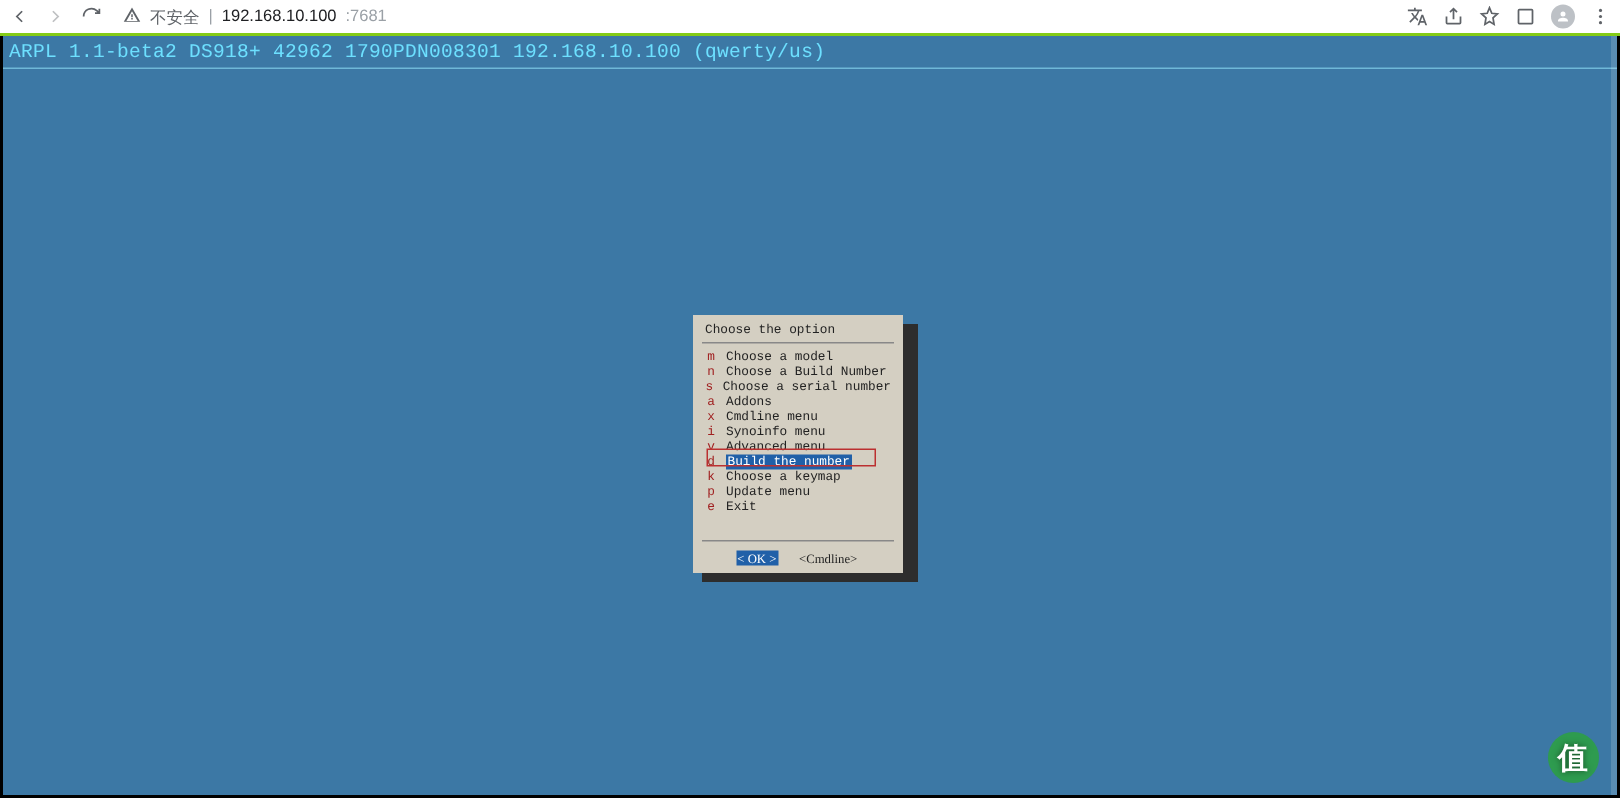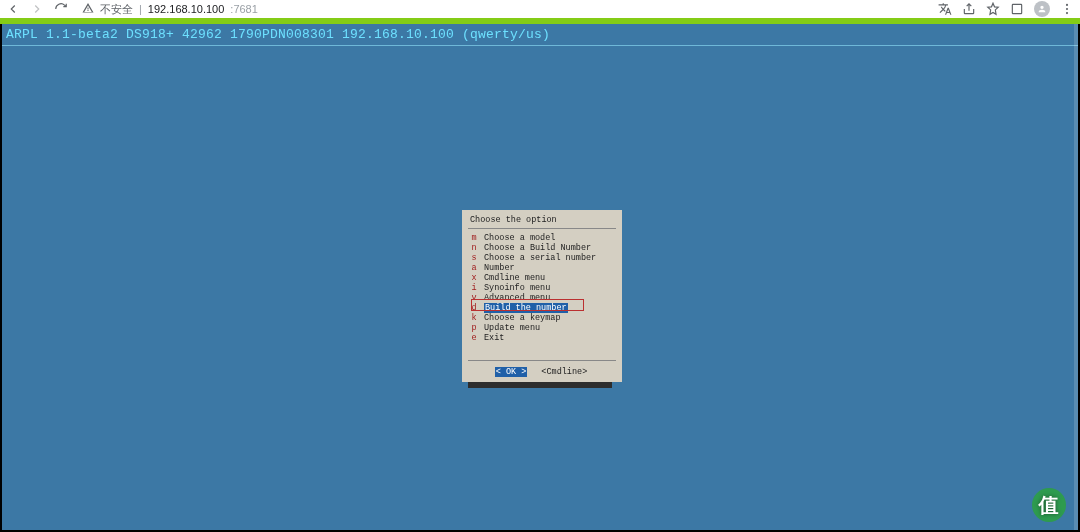--- a/index.html
+++ b/index.html
@@ -1,51 +1,51 @@
 <!DOCTYPE html>
 <html><head>
 <meta charset="utf-8">
 <style>
   * { margin: 0; padding: 0; box-sizing: border-box; }
   :root { --bg: #3c78a5; --dialog: #d4cfc2; --shadow: #2d2d2d; --hilite: #2060a8; --red: #bb3030; }
   body { width: 1080px; height: 532px; background: #000; font-family: Arial, sans-serif; overflow: hidden; position: relative; }
 
   
-  .chrome { background: #fff; height: 24px; display: flex; align-items: center; padding: 0 6px; gap: 8px; border-bottom: 6px solid #84cc16; }
+  .chrome { background: #fff; height: 24px; display: flex; align-items: center; padding: 0 6px; gap: 8px; border-bottom: 2px solid #84cc16; }
   .nav-icons { display: flex; align-items: center; gap: 10px; color: #5f6368; }
   .nav-icons svg { width: 14px; height: 14px; display: block; }
   .addr { flex: 1; display: flex; align-items: center; gap: 6px; font-size: 11px; color: #5f6368; padding-left: 6px; }
   .addr .warn svg { width: 12px; height: 12px; fill: #5f6368; }
   .addr .label { color: #5f6368; }
   .addr .url { color: #202124; }
   .addr .port { color: #9aa0a6; }
   .right-icons { display: flex; align-items: center; gap: 10px; color: #5f6368; }
   .right-icons svg { width: 14px; height: 14px; display: block; }
   .avatar { width: 16px; height: 16px; border-radius: 50%; background: #bdc1c6; display: flex; align-items: center; justify-content: center; }
   .avatar svg { width: 10px; height: 10px; fill: #fff; }
 
   
   .viewport { position: absolute; top: 24px; left: 2px; right: 2px; bottom: 2px; background: var(--bg); }
   .status-line { color: #6de0ff; font-family: "Courier New", monospace; font-size: 13px; letter-spacing: 0.2px; padding: 3px 4px; border-bottom: 1px solid #6fb8d8; white-space: pre; }
 
   
   .dialog-shadow { position: absolute; left: 466px; top: 192px; width: 144px; height: 172px; background: var(--shadow); }
-  .dialog { position: absolute; left: 460px; top: 186px; width: 160px; height: 172px; background: var(--dialog); font-family: "Courier New", monospace; font-size: 8.5px; color: #222; }
+  .dialog { position: absolute; left: 460px; top: 186px; width: 140px; height: 172px; background: var(--dialog); font-family: "Courier New", monospace; font-size: 8.5px; color: #222; }
   .dialog-title { padding: 5px 8px 3px; font-weight: normal; }
   .dialog-sep { height: 1px; background: #888; margin: 0 6px 4px; }
   .menu { padding: 0 8px; }
   .menu-row { display: flex; gap: 6px; line-height: 10px; height: 10px; white-space: pre; }
   .menu-row .key { color: #a02020; width: 8px; text-align: center; }
   .menu-row .label { color: #222; }
   .menu-row.selected .label { background: var(--hilite); color: #fff; padding: 0 1px; }
   .red-box { position: absolute; border: 1.5px solid var(--red); pointer-events: none; }
   .red-box.sel { left: 9px; top: 89px; width: 113px; height: 12px; }
 
   .dialog-buttons { position: absolute; left: 0; right: 0; bottom: 0; height: 22px; border-top: 1px solid #888; margin: 0 6px; display: flex; align-items: center; justify-content: center; gap: 12px; }
-  .btn { font-family: Liberation Mono, monospace; font-size: 8.5px; padding: 0 2px; }
+  .btn { font-family: Liberation Serif, serif; font-size: 8.5px; padding: 0 2px; }
   .btn.ok { background: var(--hilite); color: #fff; padding: 0 1px; position: relative; }
   .btn.ok::before { content: "< "; color: #fff; }
   .btn.ok::after  { content: " >"; color: #fff; }
   .btn.cancel::before { content: "<"; }
   .btn.cancel::after  { content: ">"; }
 
   
   .watermark { position: absolute; right: 14px; bottom: 10px; display: flex; align-items: center; gap: 6px; color: #fff; font-weight: 700; font-size: 22px; letter-spacing: 1px; text-shadow: 0 0 4px rgba(0,0,0,.5); }
   .watermark .badge { width: 34px; height: 34px; border-radius: 50%; background: #2e9b4f; display: flex; align-items: center; justify-content: center; color: #fff; font-size: 20px; font-weight: 700; }
 
@@ -121,21 +121,21 @@
   <div class="status-line">ARPL 1.1-beta2 DS918+ 42962 1790PDN008301 192.168.10.100 (qwerty/us)</div>
 
   <div class="dialog-shadow"></div>
   <div class="dialog">
     <div class="dialog-title">Choose the option</div>
     <div class="dialog-sep"></div>
     <div class="menu">
       <div class="menu-row"><span class="key">m</span><span class="label">Choose a model</span></div>
       <div class="menu-row"><span class="key">n</span><span class="label">Choose a Build Number</span></div>
       <div class="menu-row"><span class="key">s</span><span class="label">Choose a serial number</span></div>
-      <div class="menu-row"><span class="key">a</span><span class="label">Number</span></div>
+      <div class="menu-row"><span class="key">a</span><span class="label">Addons</span></div>
       <div class="menu-row"><span class="key">x</span><span class="label">Cmdline menu</span></div>
       <div class="menu-row"><span class="key">i</span><span class="label">Synoinfo menu</span></div>
       <div class="menu-row"><span class="key">v</span><span class="label">Advanced menu</span></div>
       <div class="menu-row selected"><span class="key">d</span><span class="label">Build the number</span></div>
       <div class="menu-row"><span class="key">k</span><span class="label">Choose a keymap</span></div>
       <div class="menu-row"><span class="key">p</span><span class="label">Update menu</span></div>
       <div class="menu-row"><span class="key">e</span><span class="label">Exit</span></div>
     </div>
     <div class="red-box sel"></div>
     <div class="dialog-buttons">

